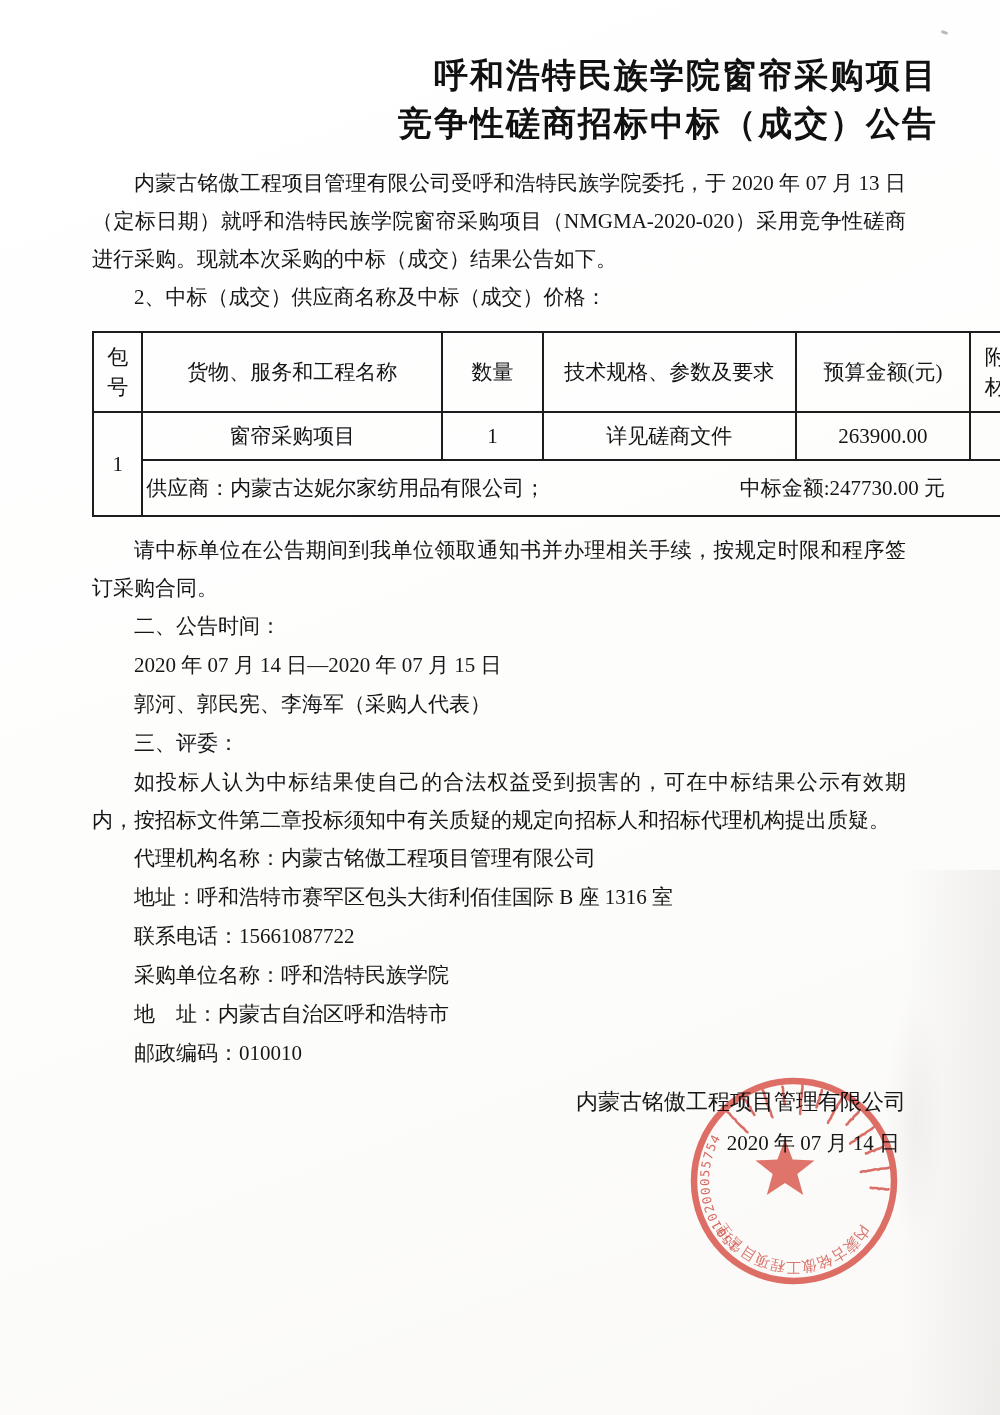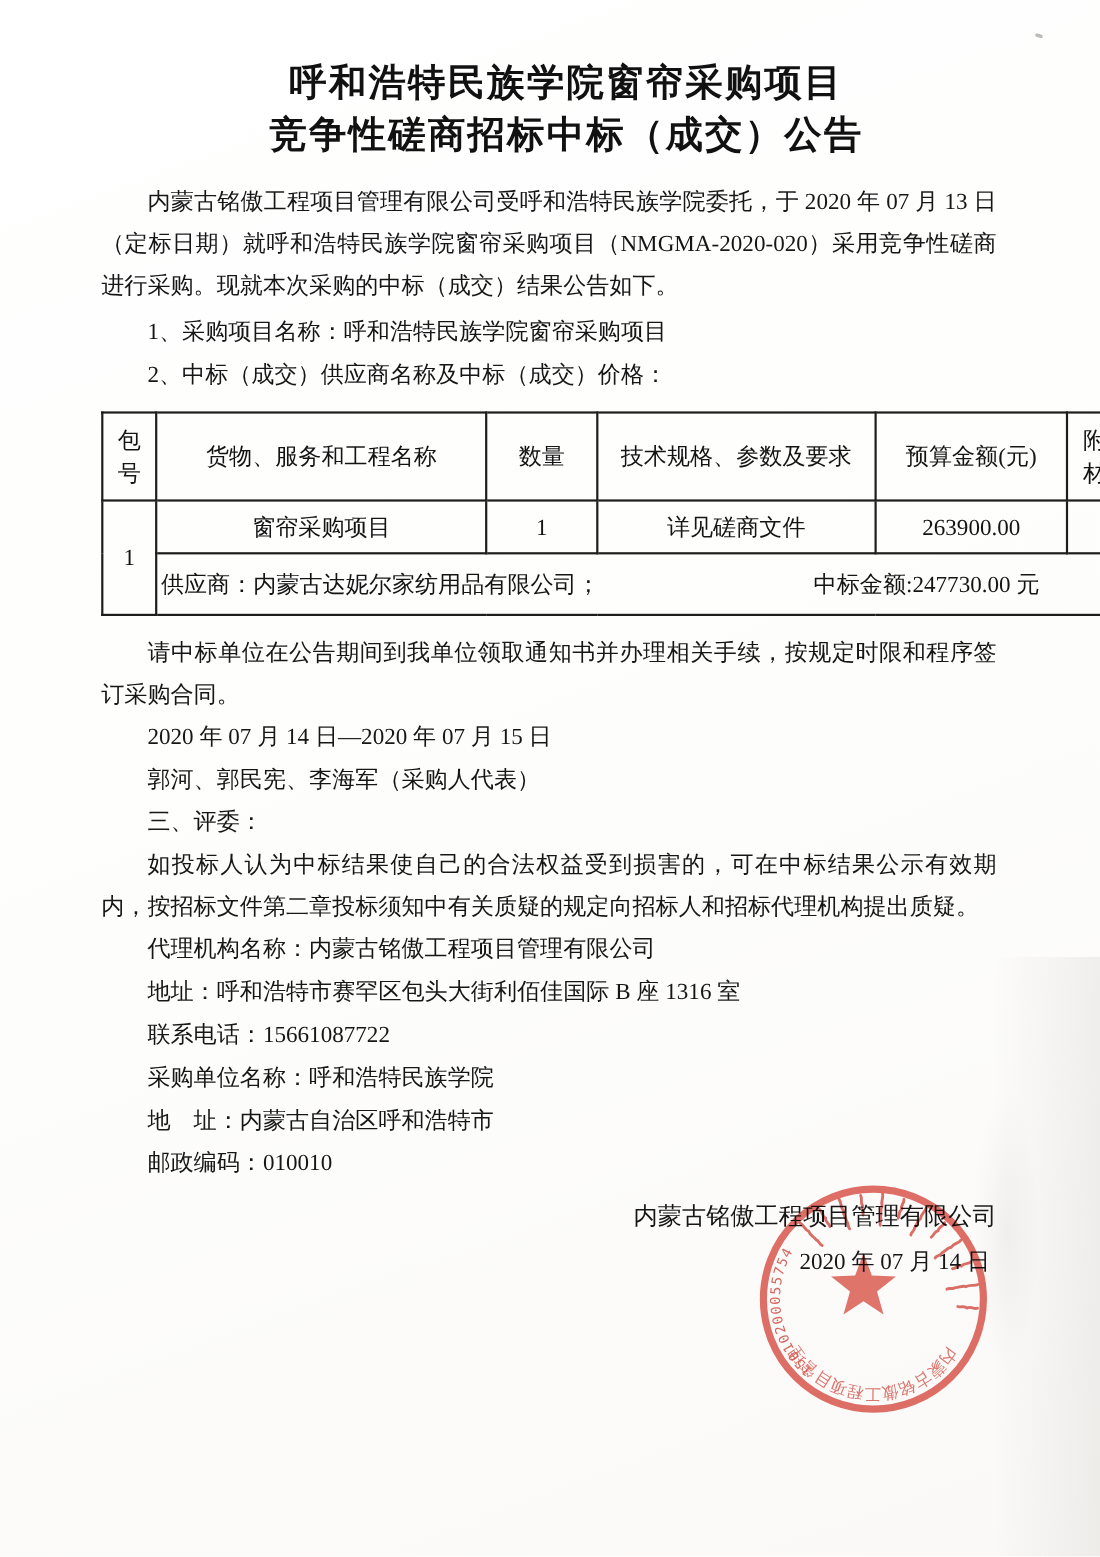--- a/index.html
+++ b/index.html
@@ -14,21 +14,21 @@
   .page{
     position:absolute;inset:0;
     background:linear-gradient(160deg,#ffffff 0%,#fdfdfc 55%,#faf9f7 100%);
   }
   .content{
     position:absolute;
     left:92px;top:52px;
     width:846px;
   }
   .doc-title{
-    text-align:center;
+    text-align:right;
     font-size:34px;
     font-weight:bold;
     line-height:48px;
     letter-spacing:2px;
     color:#111;
   }
   .para{
     font-size:21px;
     line-height:38px;
     text-align:justify;
@@ -108,21 +108,20 @@
 <body>
 
 <div class="page">
   <div class="content">
 
     <div class="doc-title">呼和浩特民族学院窗帘采购项目</div>
     <div class="doc-title">竞争性磋商招标中标（成交）公告</div>
 
     <p class="para intro">内蒙古铭傲工程项目管理有限公司受呼和浩特民族学院委托，于 2020 年 07 月 13 日（定标日期）就呼和浩特民族学院窗帘采购项目（NMGMA-2020-020）采用竞争性磋商进行采购。现就本次采购的中标（成交）结果公告如下。</p>
 
-    <div class="single mt4">1、采购项目名称：呼和浩特民族学院窗帘采购项目</div>
     <div class="single">2、中标（成交）供应商名称及中标（成交）价格：</div>
 
     <table class="award">
       <tbody>
         <tr class="hdr">
           <th class="pkg">包号</th>
           <th class="goods">货物、服务和工程名称</th>
           <th class="qty">数量</th>
           <th class="spec">技术规格、参数及要求</th>
           <th class="budget">预算金额(元)</th>
@@ -142,20 +141,21 @@
               <span>供应商：内蒙古达妮尔家纺用品有限公司；</span>
               <span class="award-amt">中标金额:247730.00 元</span>
             </div>
           </td>
         </tr>
       </tbody>
     </table>
 
     <p class="para" style="margin-top:14px">请中标单位在公告期间到我单位领取通知书并办理相关手续，按规定时限和程序签订采购合同。</p>
 
+    <div class="single">二、公告时间：</div>
     <div class="single">2020 年 07 月 14 日—2020 年 07 月 15 日</div>
     <div class="single">郭河、郭民宪、李海军（采购人代表）</div>
     <div class="single">三、评委：</div>
 
     <p class="para">如投标人认为中标结果使自己的合法权益受到损害的，可在中标结果公示有效期内，按招标文件第二章投标须知中有关质疑的规定向招标人和招标代理机构提出质疑。</p>
 
     <div class="single">代理机构名称：内蒙古铭傲工程项目管理有限公司</div>
     <div class="single">地址：呼和浩特市赛罕区包头大街利佰佳国际 B 座 1316 室</div>
     <div class="single">联系电话：15661087722</div>
 

